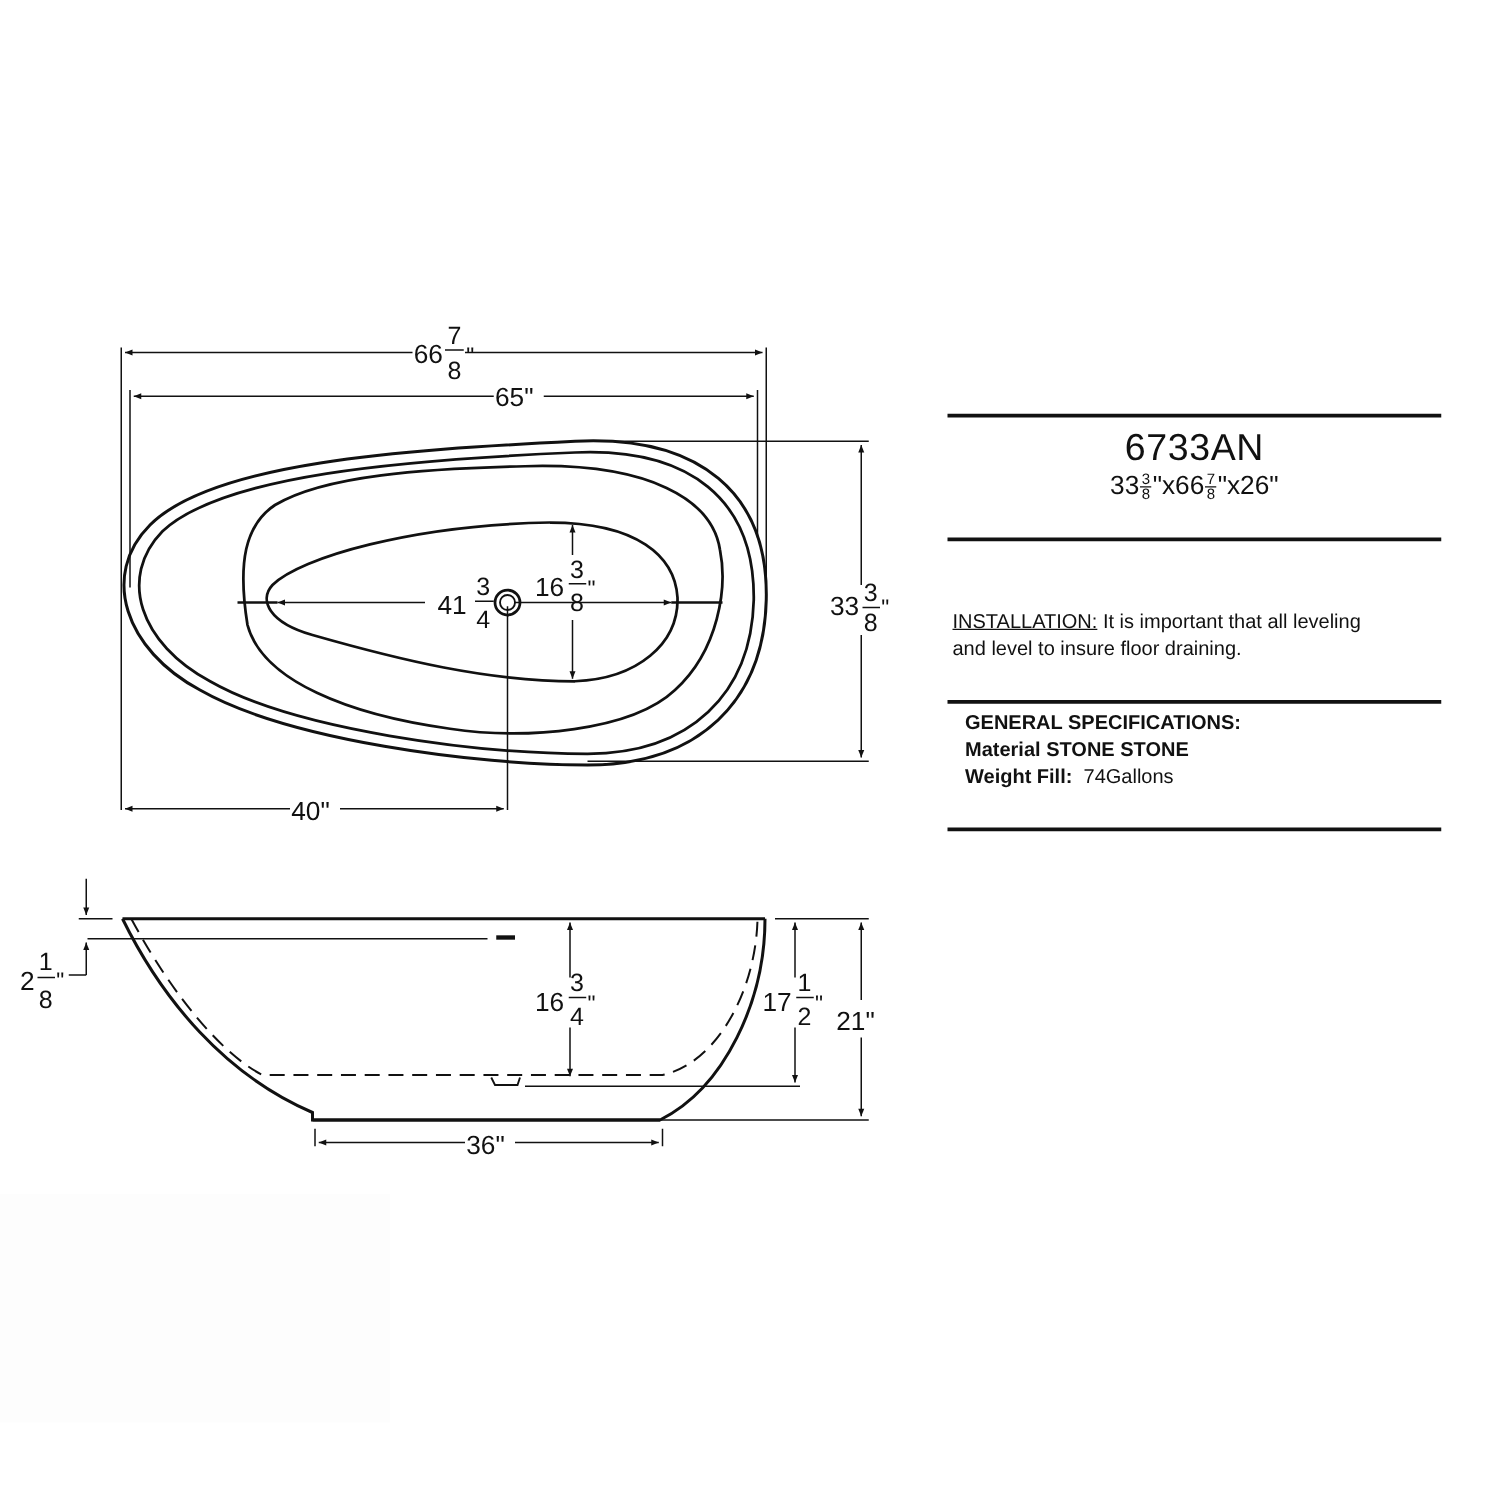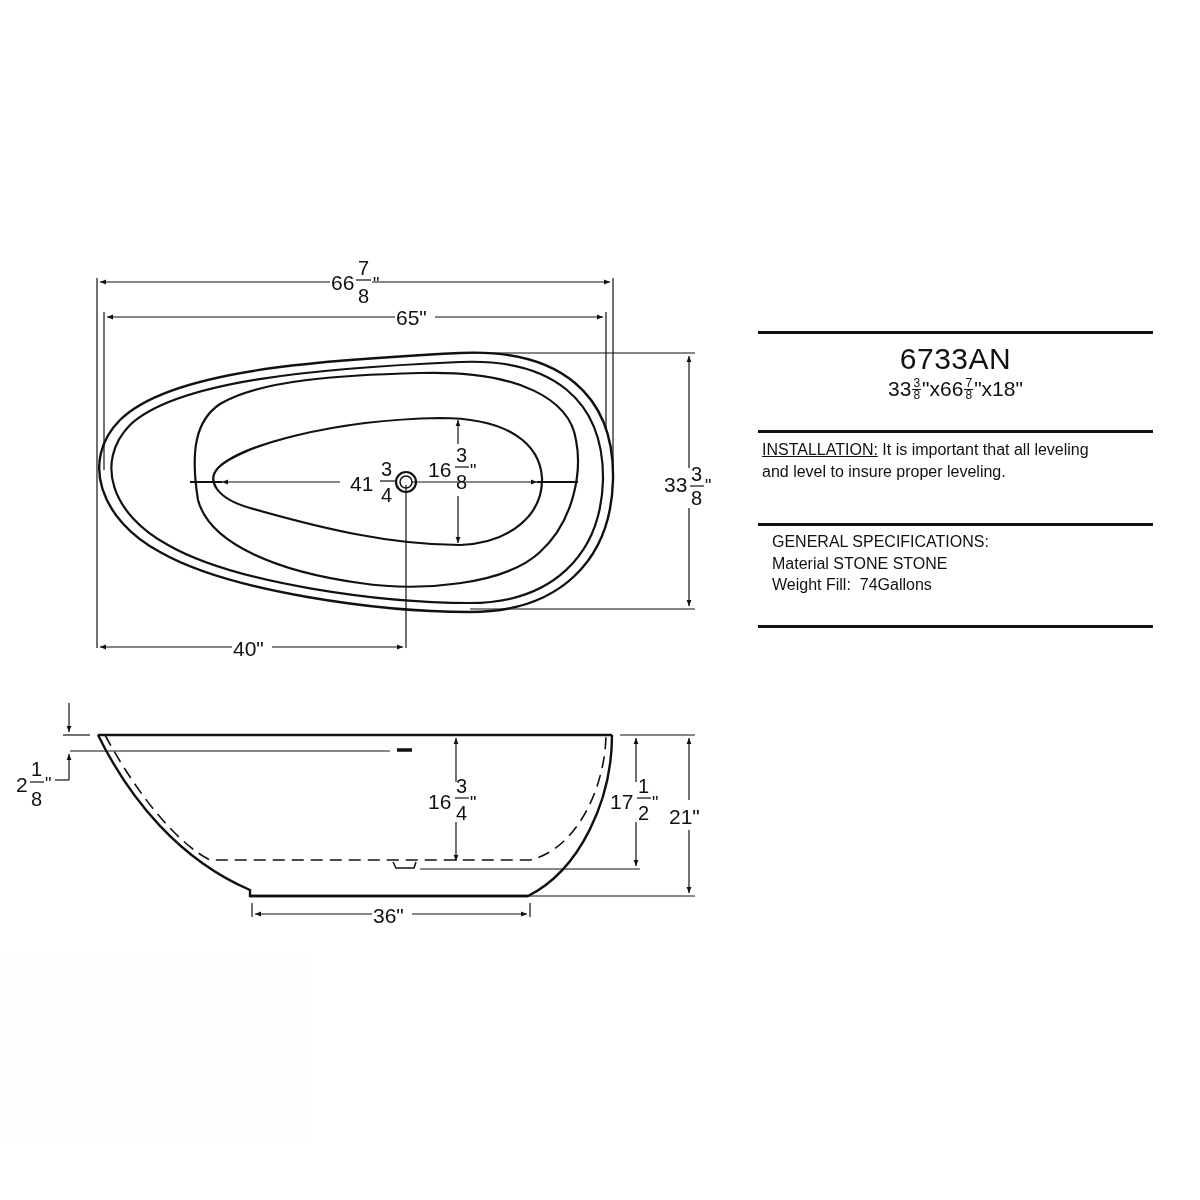--- a/index.html
+++ b/index.html
@@ -6,24 +6,24 @@
   body { width: 1200px; height: 1200px; position: relative; overflow: hidden; font-family: "Liberation Sans", sans-serif; color: #111; }
   svg.drawing { position: absolute; left: 0; top: 0; width: 1200px; height: 1200px; }
   .dimtxt { font-family: "Liberation Sans", sans-serif; fill: #111; }
   .spec-panel { position: absolute; left: 758px; top: 331px; width: 395px; }
   .rule { height: 3px; background: #111; }
   .title-block { text-align: center; height: 96px; position: relative; }
   .model { font-size: 30px; padding-top: 8px; line-height: 34px; letter-spacing: 0.5px; }
   .dims-line { font-size: 21px; line-height: 26px; display: inline-flex; align-items: center; }
   .frac { display: inline-flex; flex-direction: column; align-items: center; font-size: 12px; line-height: 11px; margin: 0 1px; }
   .frac .num { border-bottom: 1px solid #111; padding: 0 1px; }
-  .install { font-size: 16px; line-height: 22px; padding: 6px 0 28px 4px; height: 56px; }
+  .install { font-size: 16px; line-height: 22px; padding: 6px 0 17px 4px; height: 56px; margin-top: 48px; }
   .install .label { text-decoration: underline; }
   .specs { font-size: 16px; line-height: 21.5px; padding: 5px 0 10px 14px; height: 84px; }
-  .specs b { font-weight: normal; }
+  .specs b { font-weight: bold; }
   .faint-box { position: absolute; left: 0; top: 955px; width: 312px; height: 183px; background: #fdfdfd; }
 </style>
 </head>
 <body>
 
 <div class="faint-box"></div>
 
 <svg class="drawing" viewBox="0 0 1200 1200" xmlns="http://www.w3.org/2000/svg">
   <defs>
     <marker id="arr" viewBox="0 0 10 10" refX="10" refY="5" markerWidth="10" markerHeight="6" orient="auto-start-reverse" markerUnits="userSpaceOnUse">
@@ -173,28 +173,28 @@
           <span class="num">3</span>
           <span>8</span>
         </span>
       <span>"x</span>
       <span>66</span>
       <span class="frac">
           <span class="num">7</span>
           <span>8</span>
         </span>
       <span>"x</span>
-      <span>18</span>
+      <span>26</span>
       <span>"</span>
     </div>
   </div>
   <div class="rule"></div>
   <div class="install">
     <div><span class="label">INSTALLATION:</span><span> It is important that all leveling</span></div>
-    <div>and level to insure proper leveling.</div>
+    <div>and level to insure floor draining.</div>
   </div>
   <div class="rule"></div>
   <div class="specs">
     <div><b>GENERAL SPECIFICATIONS:</b></div>
     <div><b>Material STONE STONE</b></div>
     <div><b>Weight Fill:</b><span style="white-space:pre">  74Gallons</span></div>
   </div>
   <div class="rule"></div>
 </div>
 

